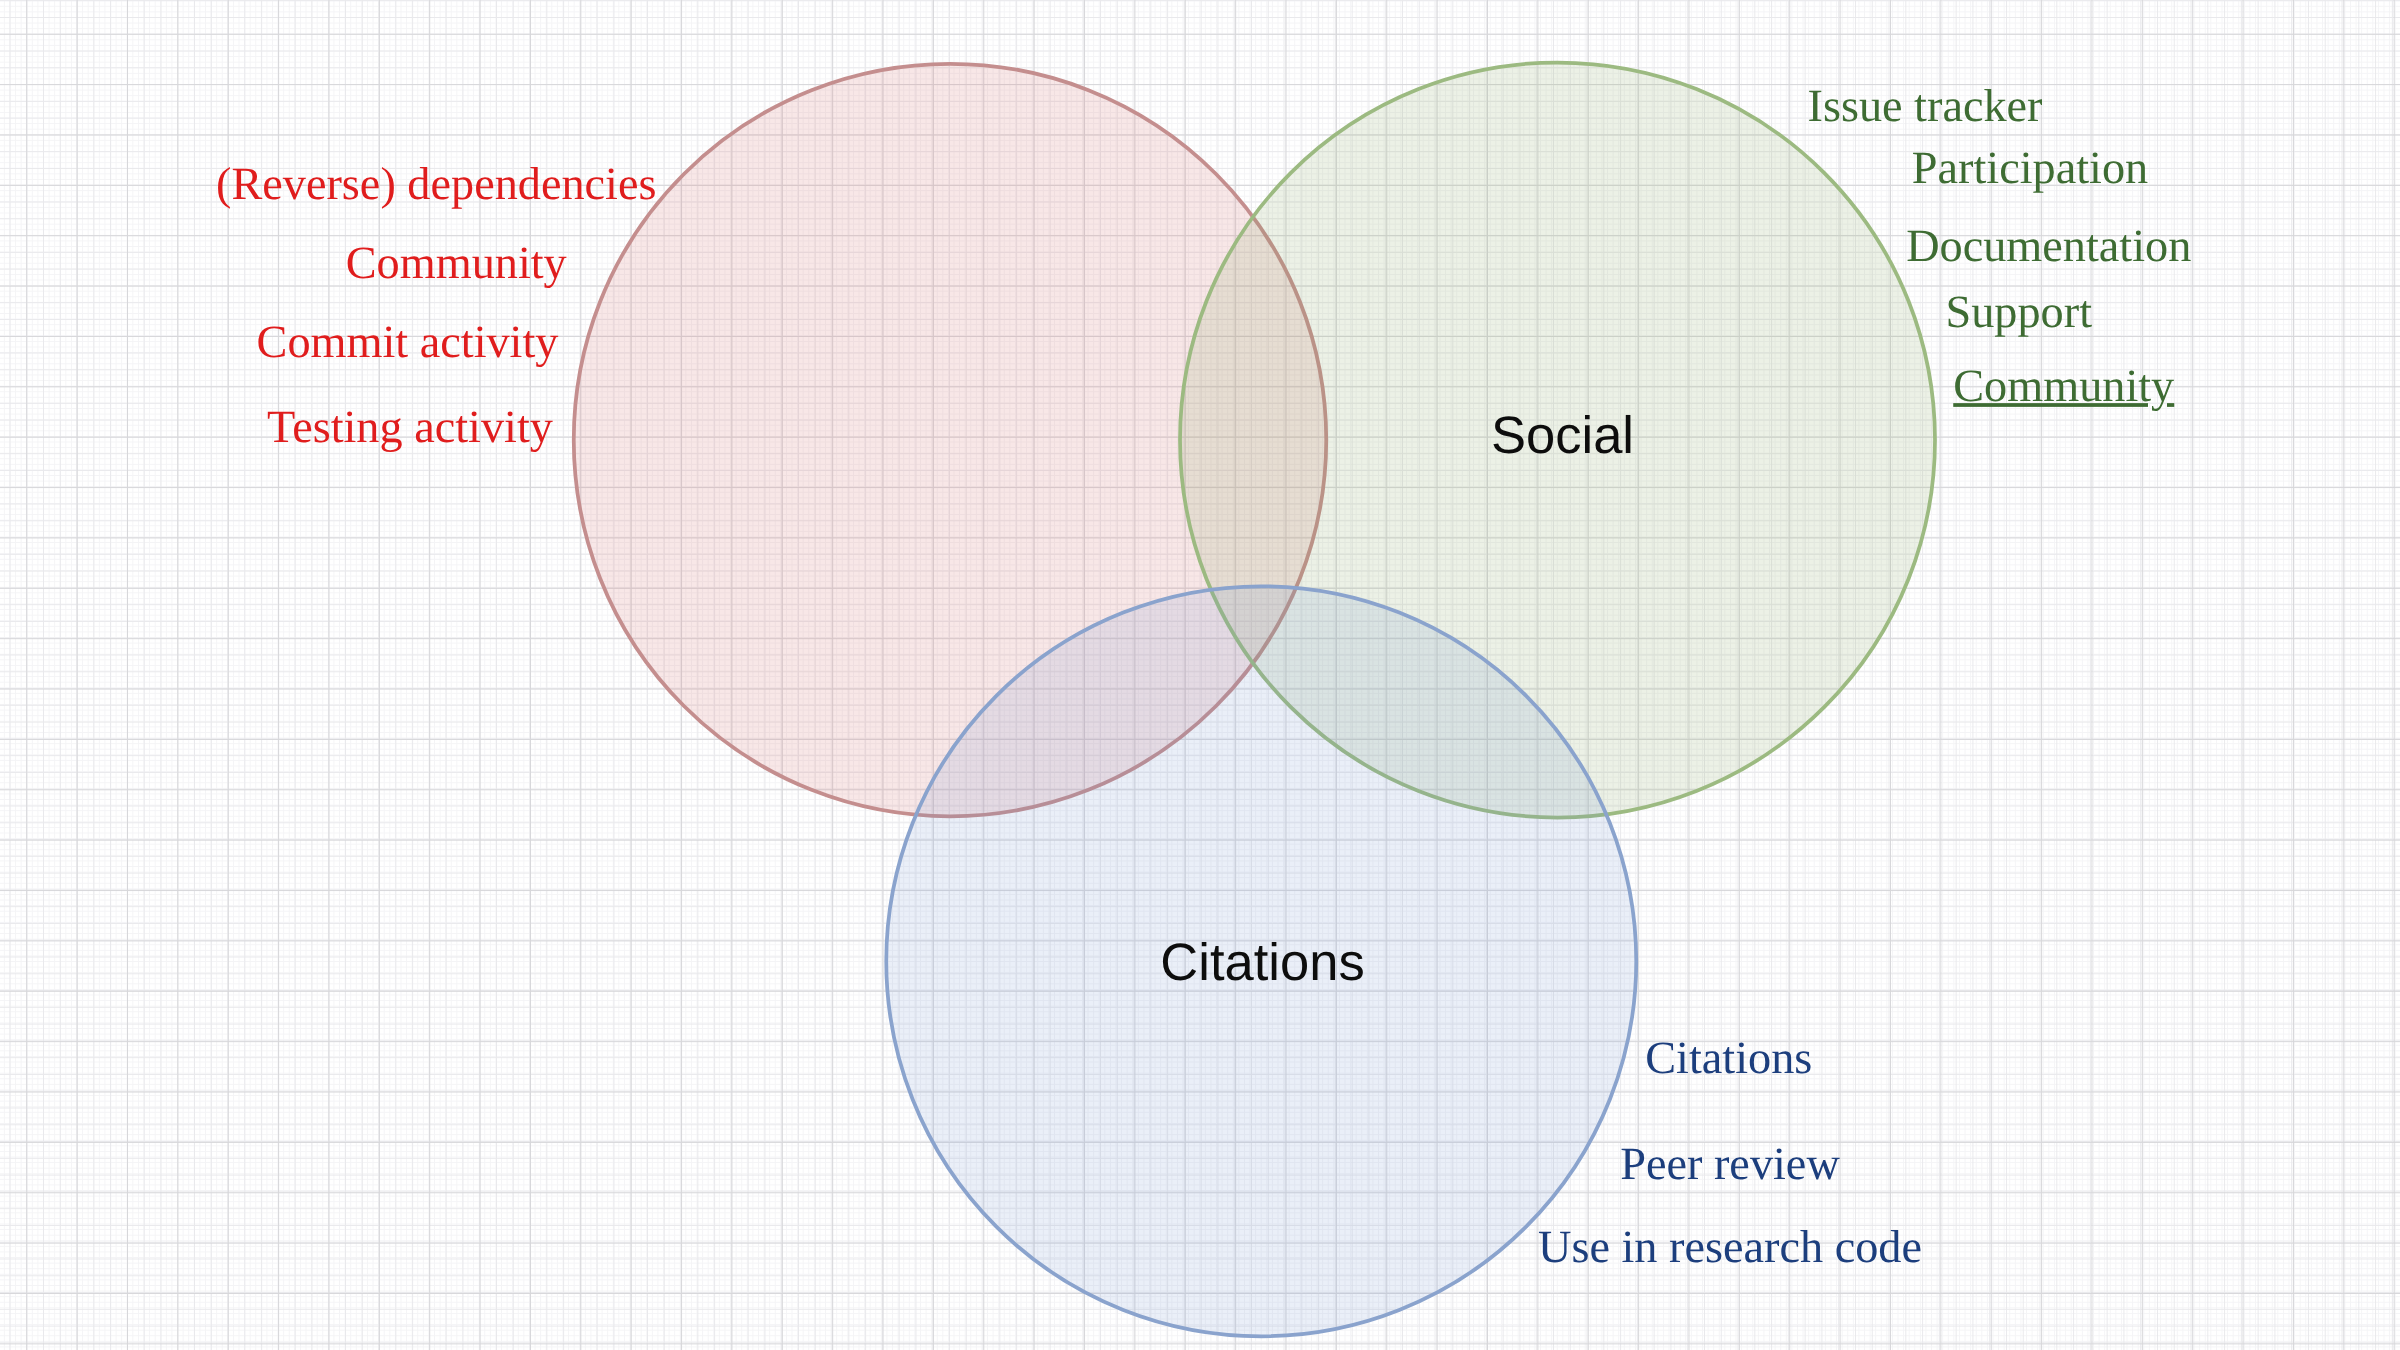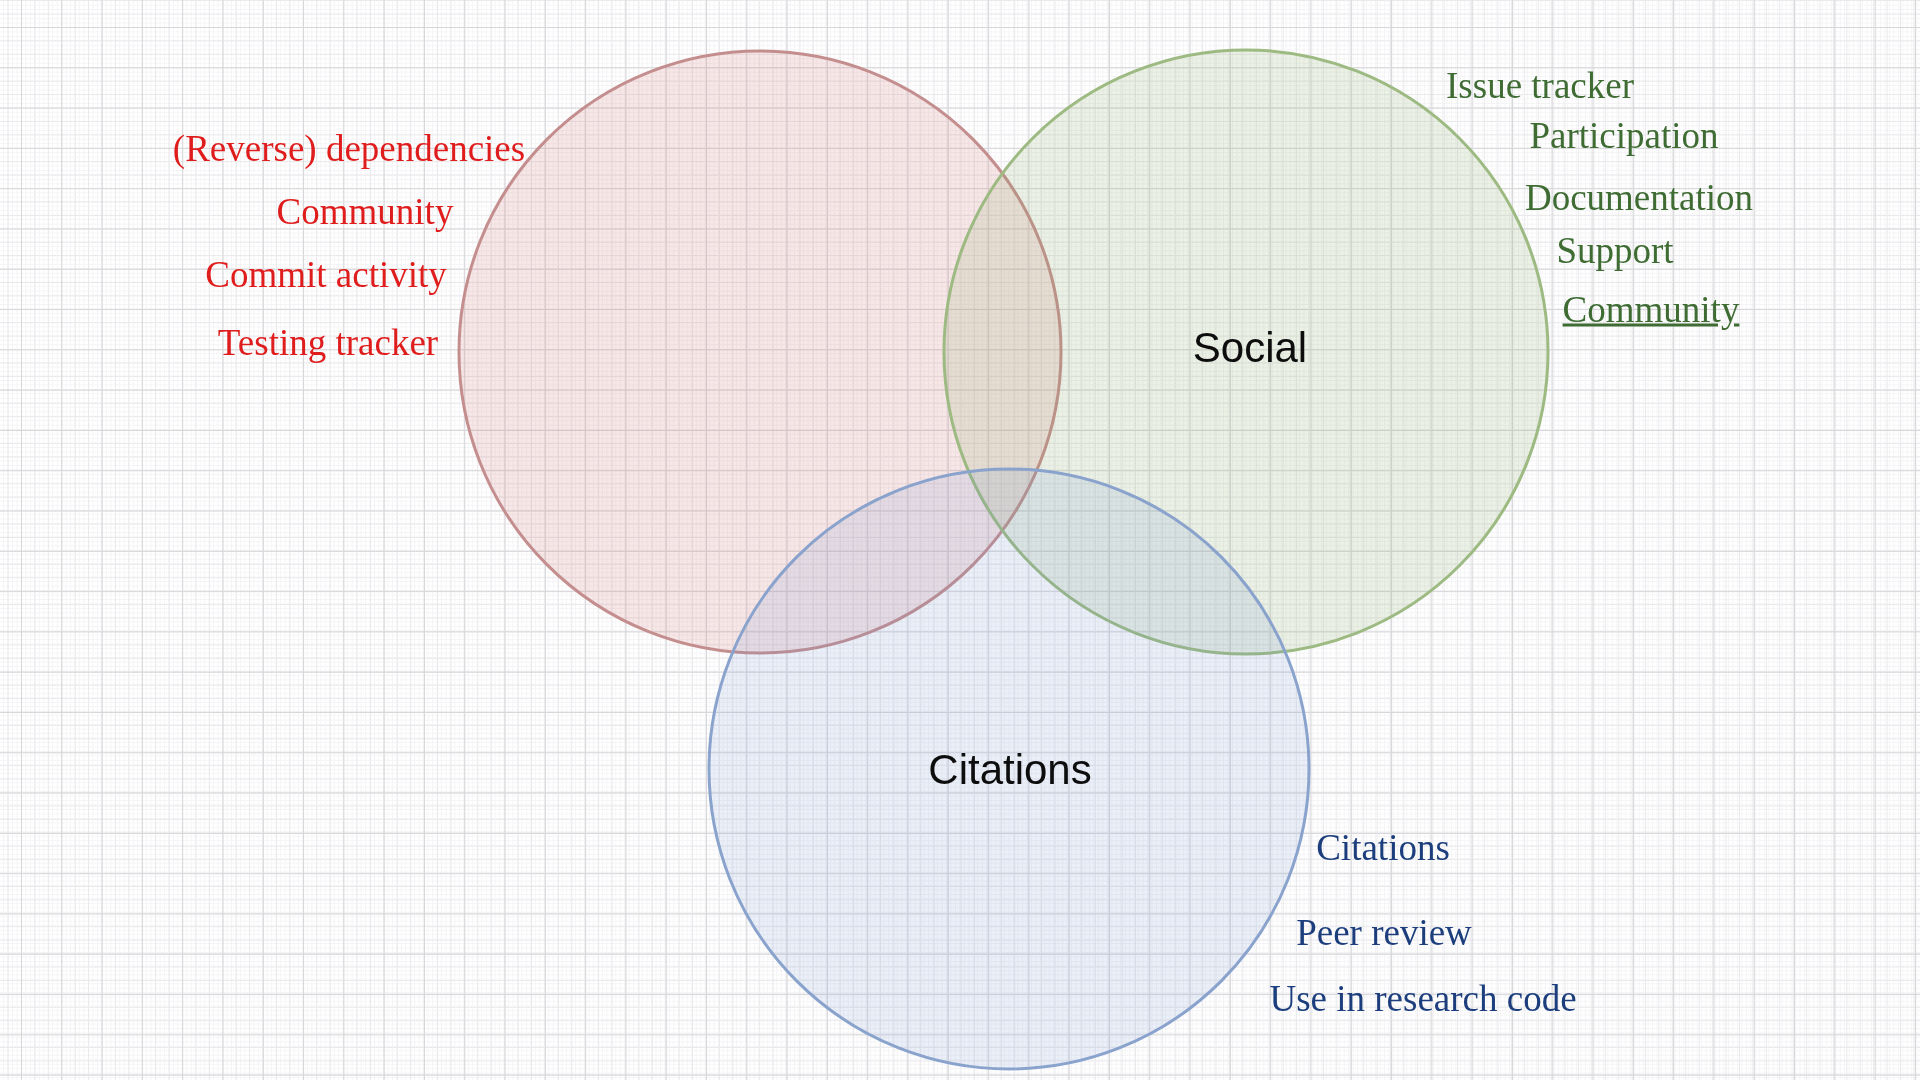--- a/index.html
+++ b/index.html
@@ -60,25 +60,25 @@
     <circle cx="1246" cy="352" r="302" fill-opacity="0.16" stroke-width="3" stroke="#9cba81" fill="#86a863"></circle>
     <circle cx="1009" cy="769" r="300" fill-opacity="0.15" stroke-width="3" stroke="#8aa3cd" fill="#7495ce"></circle>
   </svg>
 
   <div class="circle-label" style="left:1250px; top:348px;">Social</div>
   <div class="circle-label" style="left:1010px; top:770px;">Citations</div>
 
   <div class="item" style="left: 349px; top: 148px; color: rgb(224, 29, 29); text-align: center;">(Reverse) dependencies</div>
   <div class="item" style="left: 365px; top: 211px; color: rgb(224, 29, 29);">Community</div>
   <div class="item" style="left: 326px; top: 274px; color: rgb(224, 29, 29);">Commit activity</div>
-  <div class="item" style="left: 328px; top: 342px; color: rgb(224, 29, 29);">Testing tracker</div>
+  <div class="item" style="left: 328px; top: 342px; color: rgb(224, 29, 29);">Testing activity</div>
 
   <div class="item" style="left: 1540px; top: 85px; color: rgb(62, 108, 51);">Issue tracker</div>
   <div class="item" style="left: 1584px; top: 135px; color: rgb(62, 108, 51); margin-left: 40px;">Participation</div>
   <div class="item" style="left: 1639px; top: 197px; color: rgb(62, 108, 51);">Documentation</div>
   <div class="item" style="left: 1615px; top: 250px; color: rgb(62, 108, 51);">Support</div>
   <div class="item" style="left: 1651px; top: 309px; color: rgb(62, 108, 51); text-decoration: underline;">Community</div>
 
   <div class="item" style="left: 1383px; top: 847px; color: rgb(28, 62, 125);">Citations</div>
   <div class="item" style="left: 1384px; top: 920px; color: rgb(28, 62, 125); margin-top: 12px;">Peer review</div>
-  <div class="item" style="left: 1384px; top: 998px; color: rgb(28, 62, 125); margin-left: 39px;">Use in research code</div>
+  <div class="item" style="left: 1384px; top: 998px; color: rgb(28, 62, 125);">Use in research code</div>
 
 </div>
 
 </body></html>

